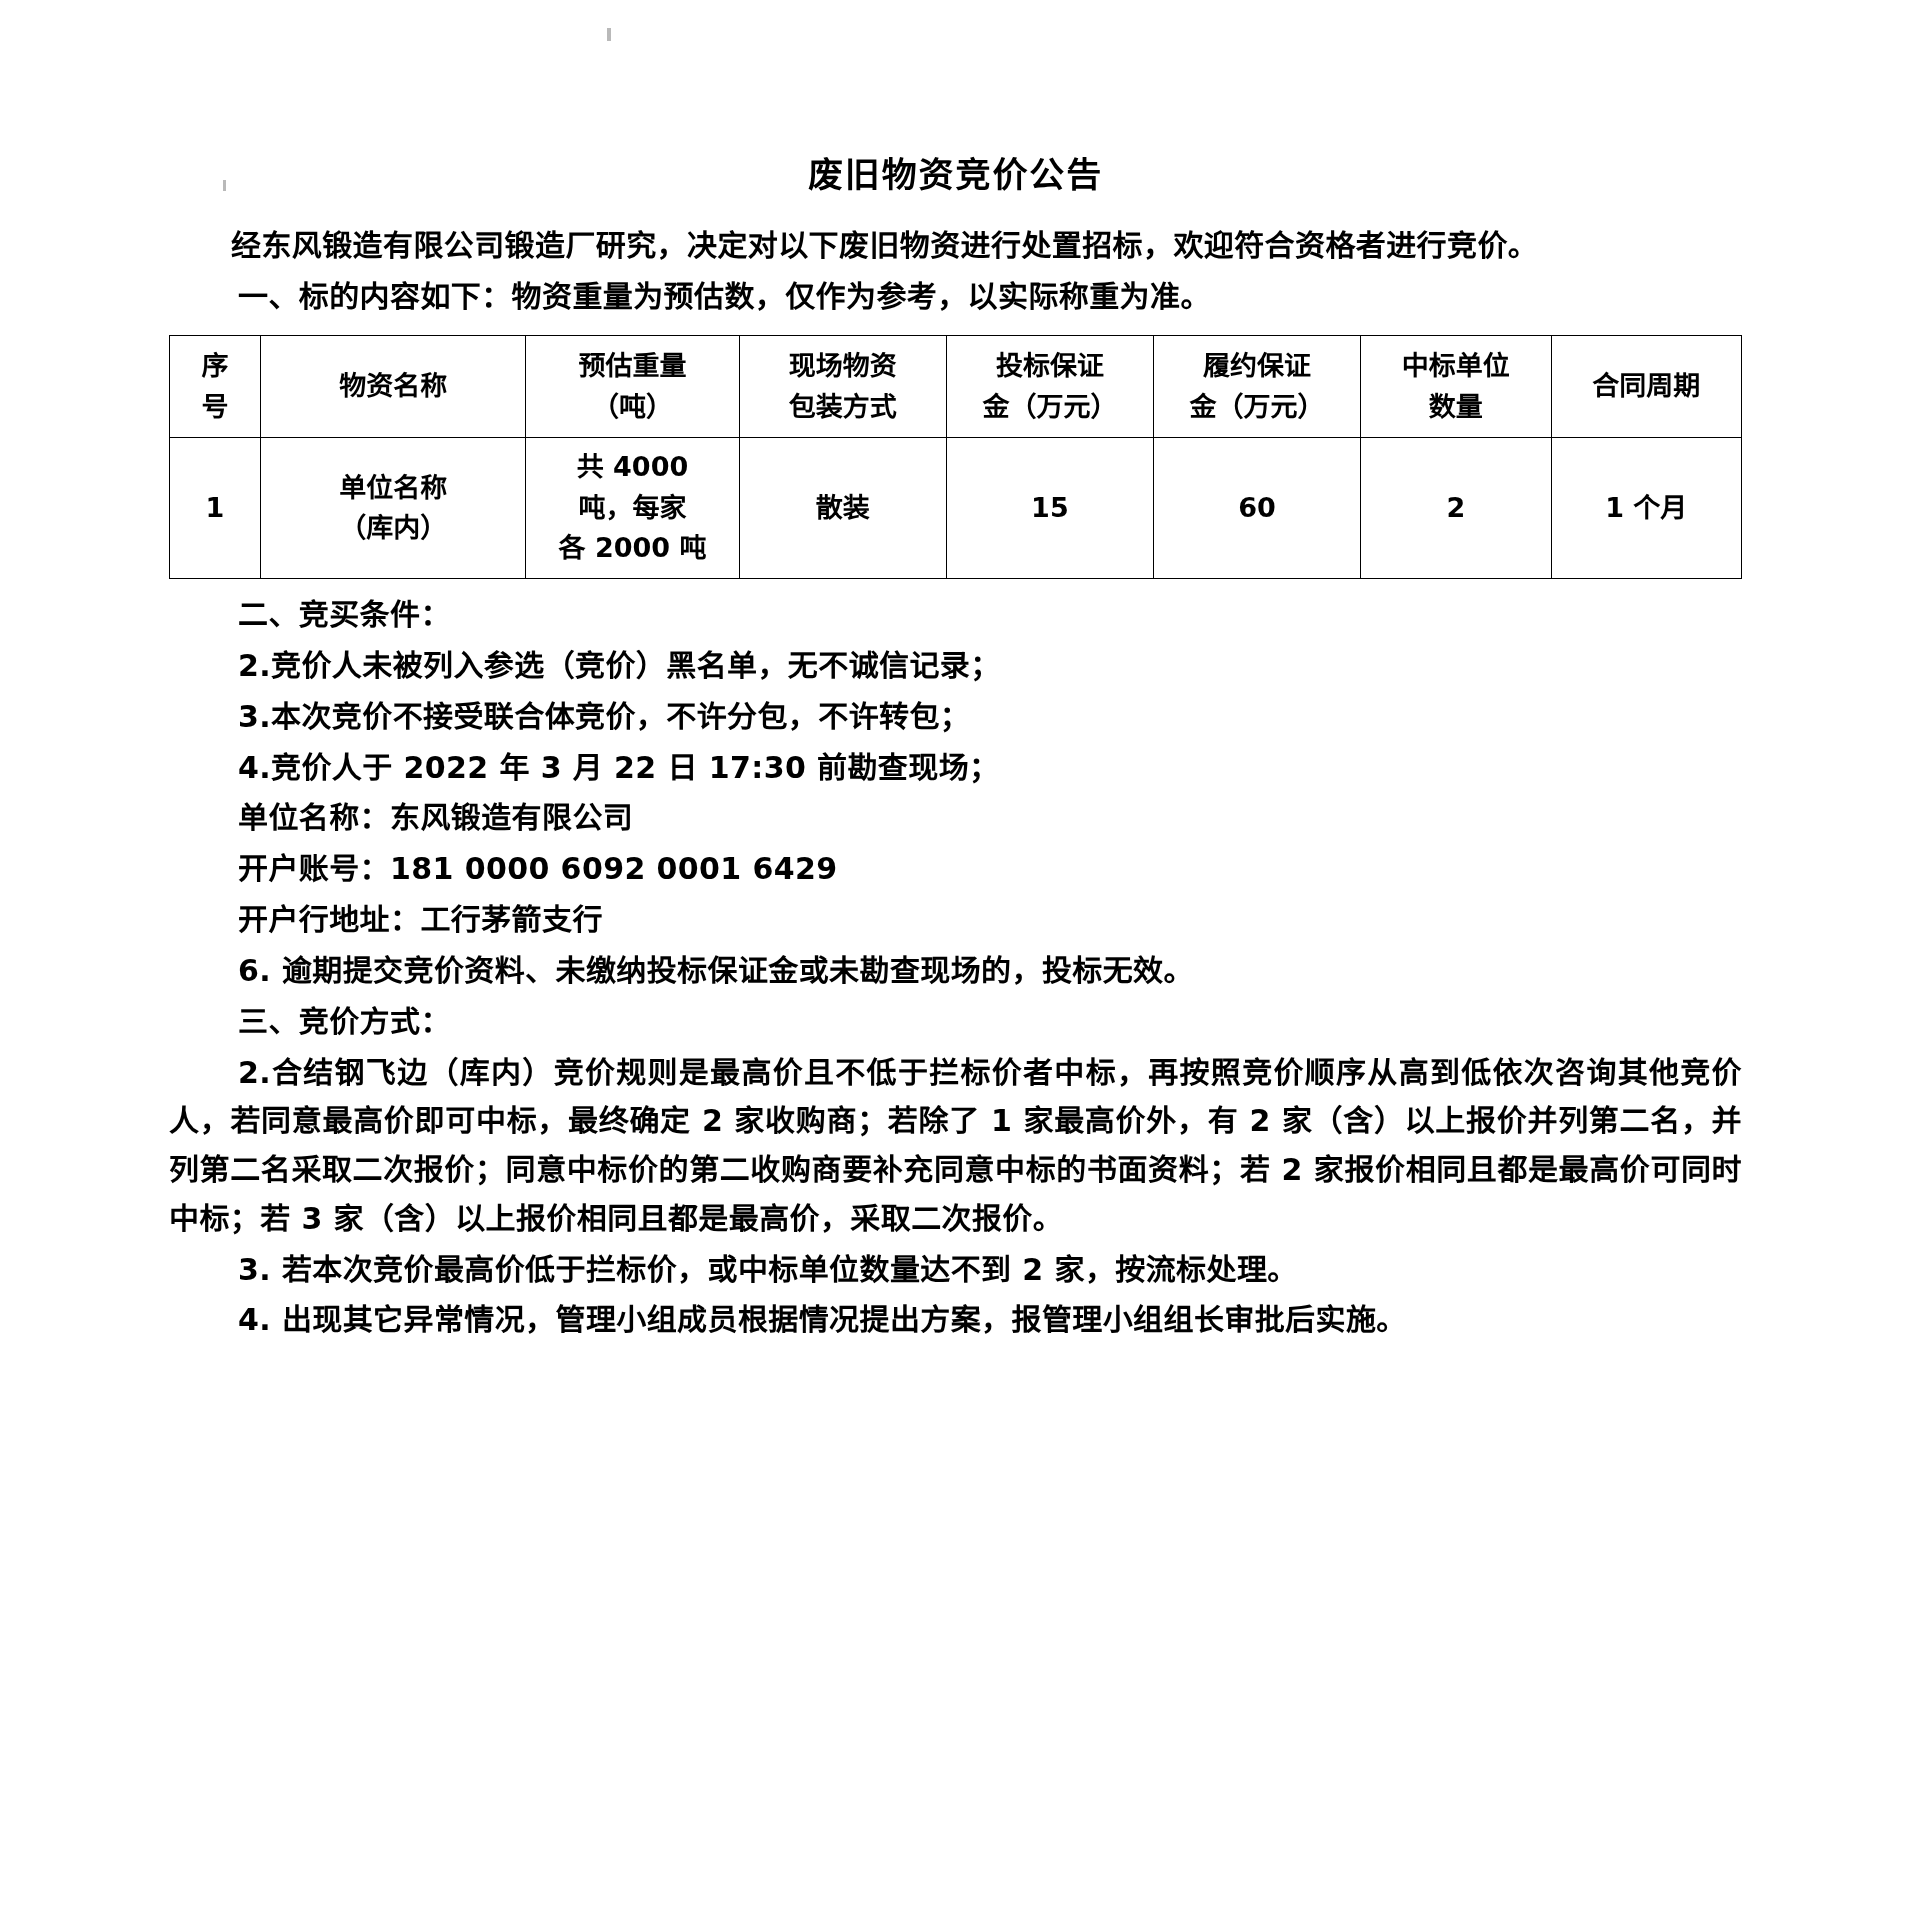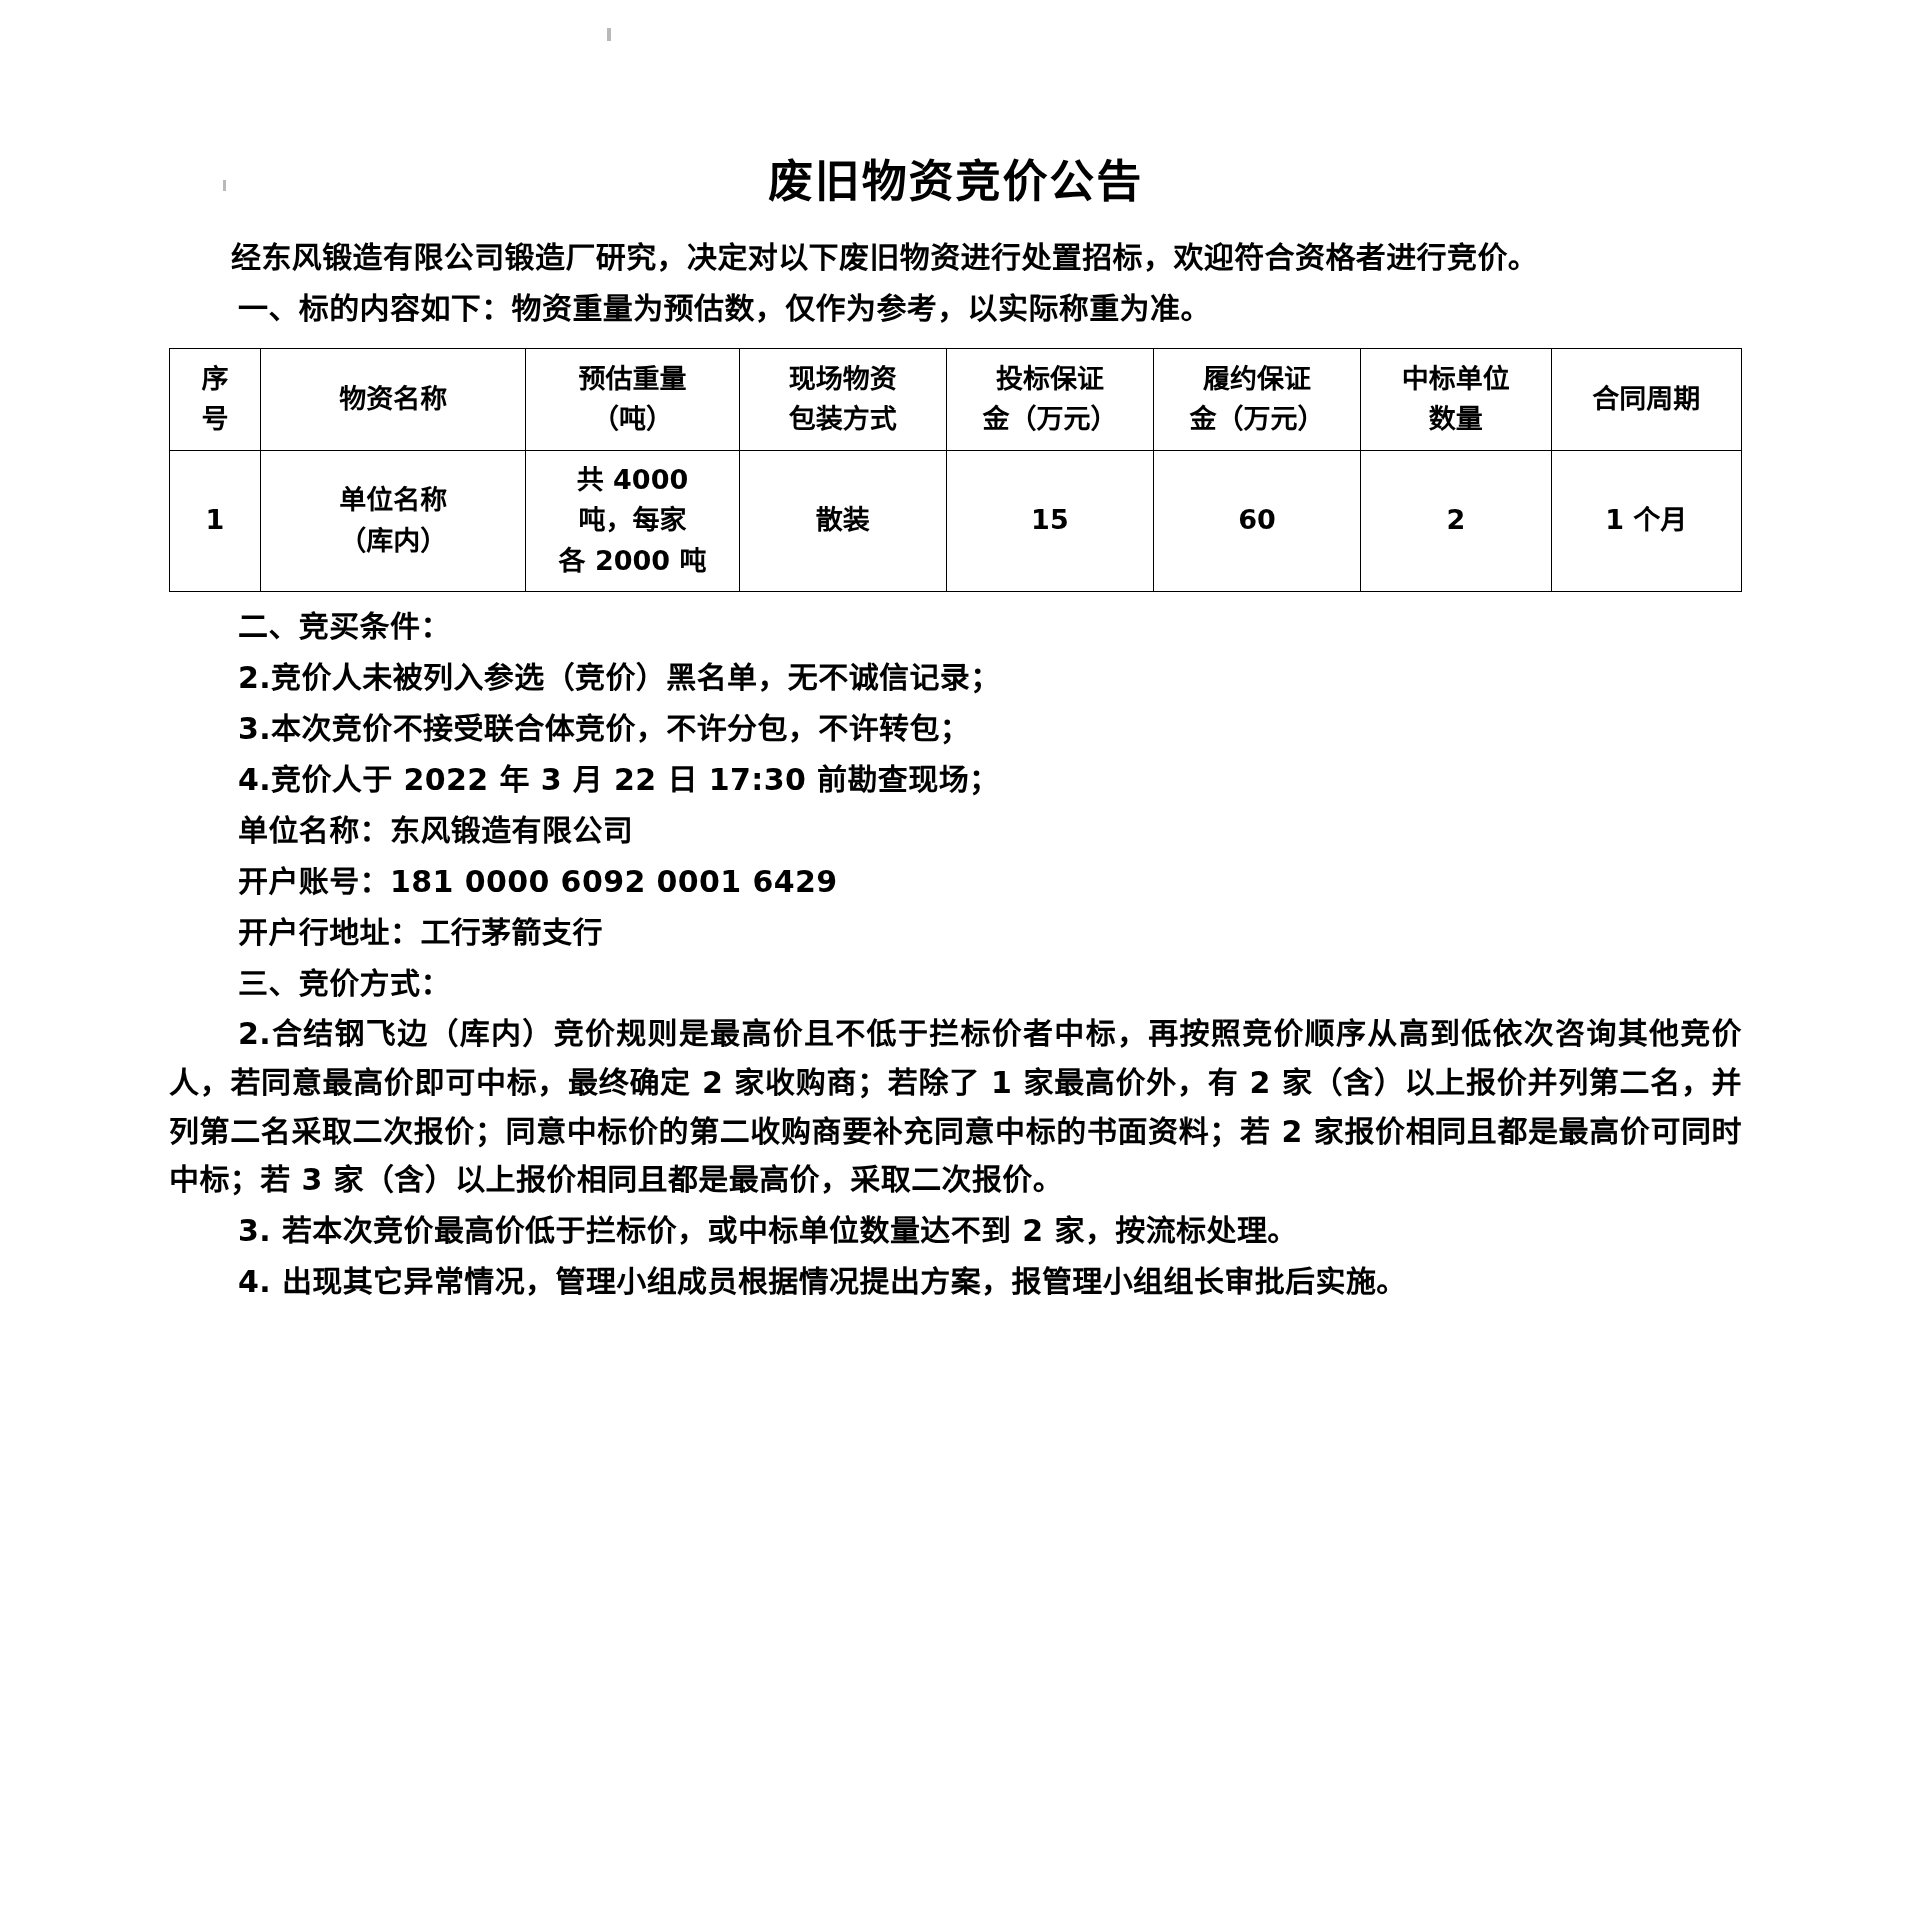--- a/index.html
+++ b/index.html
@@ -34,21 +34,21 @@
     width: 3.9px;
     height: 13px;
     background: #b9b9b9;
   }
   .cd-tl { left: 607px; top: 28px; }
   .cd-l  { left: 223px;  top: 180px; width: 3.1px; height: 10.8px;}
 
   h1.doc-title {
     font-family: "DejaVu Sans", "Liberation Sans", sans-serif;
     font-weight: 700;
-    font-size: 45px;
+    font-size: 35px;
     line-height: 1.25;
     text-align: center;
     margin: 0 0 24px 0;
     letter-spacing: 1.9px;
   }
 
   p.para {
     font-family: "DejaVu Sans", "Liberation Sans", sans-serif;
     font-weight: 700;
     font-size: 30px;
@@ -167,20 +167,21 @@
     </div>
 
     <p class="para indent2">二、竞买条件：</p>
 
     <p class="para indent2">2.竞价人未被列入参选（竞价）黑名单，无不诚信记录；</p>
     <p class="para indent2">3.本次竞价不接受联合体竞价，不许分包，不许转包；</p>
     <p class="para indent2">4.竞价人于 2022 年 3 月 22 日 17:30 前勘查现场；</p>
     <p class="para indent2">单位名称：东风锻造有限公司</p>
     <p class="para indent2">开户账号：181 0000 6092 0001 6429</p>
     <p class="para indent2">开户行地址：工行茅箭支行</p>
+    <p class="para indent2">6. 逾期提交竞价资料、未缴纳投标保证金或未勘查现场的，投标无效。</p>
 
     <p class="para indent2">三、竞价方式：</p>
 
     <p class="para indent2">2.合结钢飞边（库内）竞价规则是最高价且不低于拦标价者中标，再按照竞价顺序从高到低依次咨询其他竞价人，若同意最高价即可中标，最终确定 2 家收购商；若除了 1 家最高价外，有 2 家（含）以上报价并列第二名，并列第二名采取二次报价；同意中标价的第二收购商要补充同意中标的书面资料；若 2 家报价相同且都是最高价可同时中标；若 3 家（含）以上报价相同且都是最高价，采取二次报价。</p>
     <p class="para indent2">3. 若本次竞价最高价低于拦标价，或中标单位数量达不到 2 家，按流标处理。</p>
     <p class="para indent2">4. 出现其它异常情况，管理小组成员根据情况提出方案，报管理小组组长审批后实施。</p>
 
   </div>
 </div>
 

